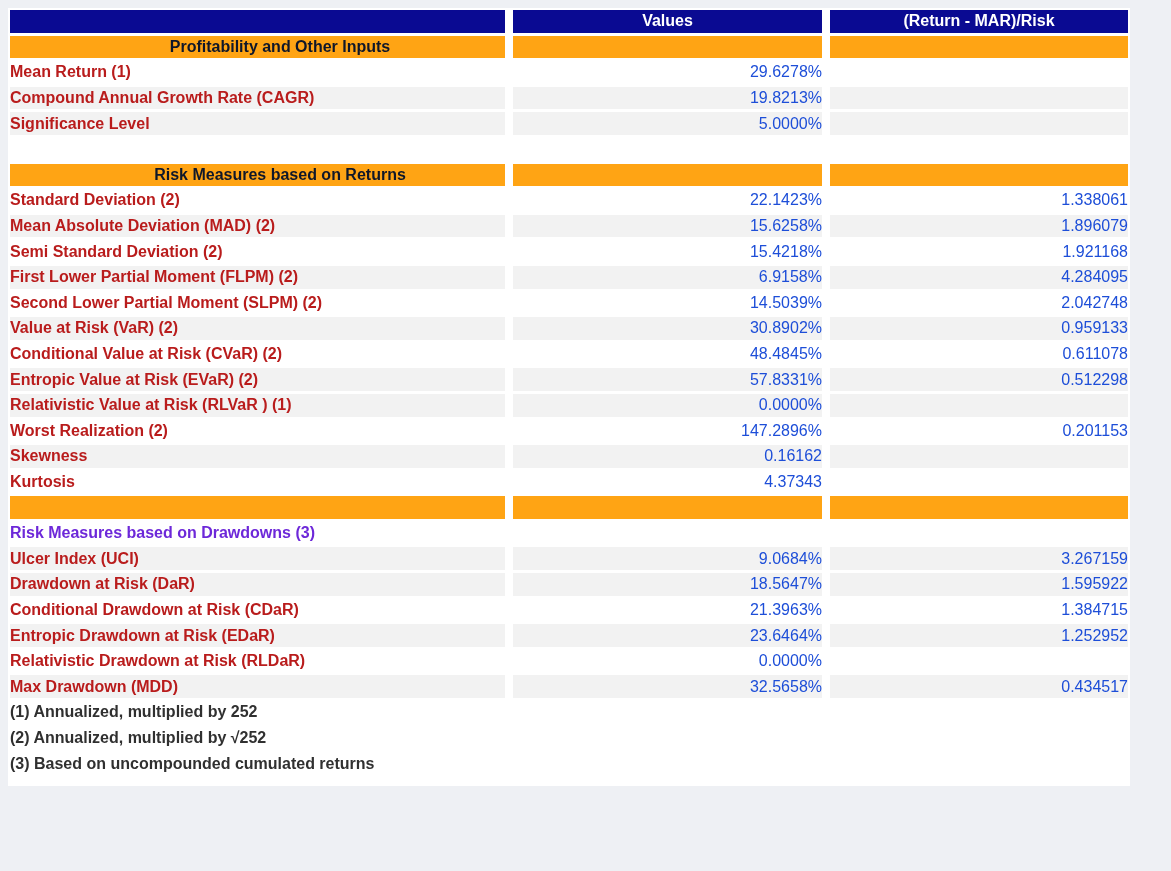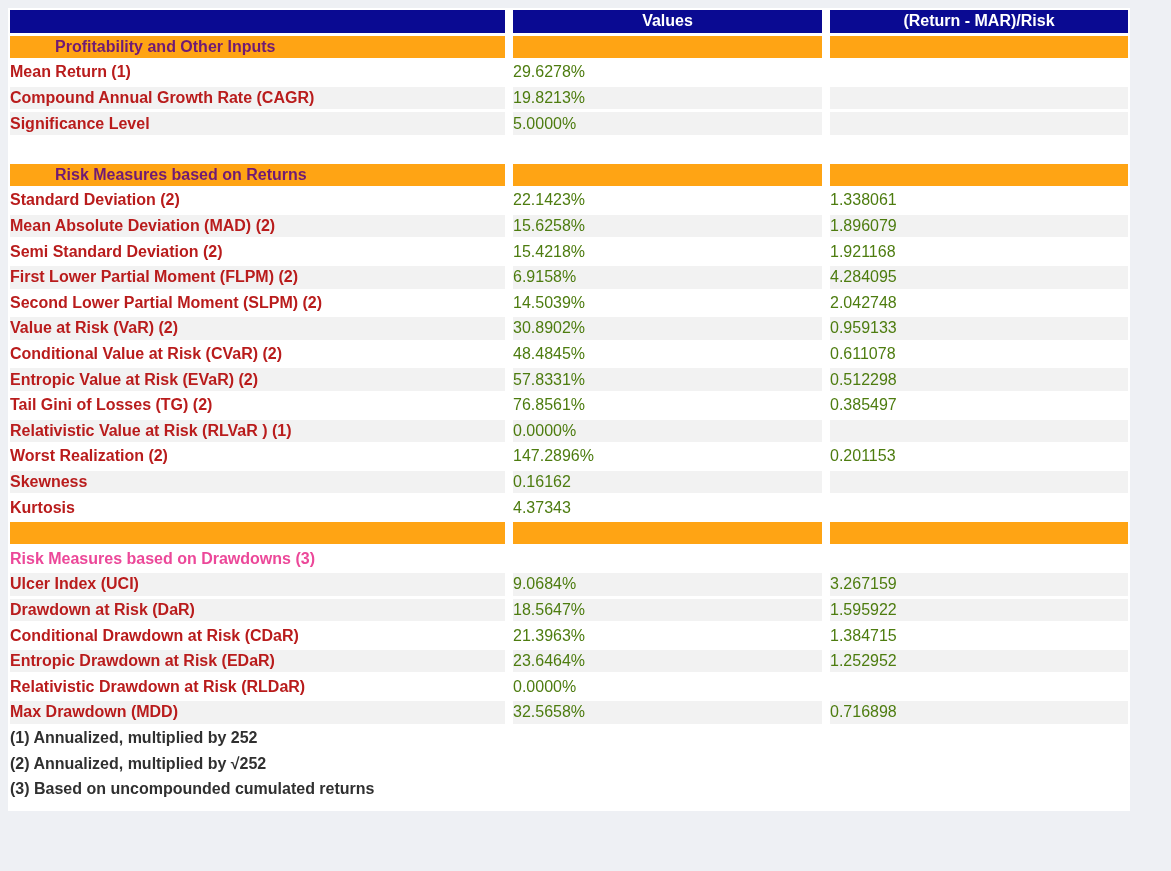--- a/index.html
+++ b/index.html
@@ -46,45 +46,45 @@
     background: #0a0a92;
     color: #ffffff;
     font-weight: bold;
     text-align: center;
   }
   table.risk th.c-label { text-align: left; }
 
   
   td.section { background: #ffa414; }
   td.section.c-label {
-    color: #701a75;
-    font-weight: bold;
-    text-align: left;
+    color: #0f172a;
+    font-weight: bold;
+    text-align: center;
     padding-left: 45px;
   }
 
   
   td.c-label {
     text-align: left;
     padding-left: 45px;
     font-weight: bold;
     color: #b91c1c;
   }
   td.c-val, td.c-ratio {
-    text-align: left;
+    text-align: right;
     font-weight: normal;
-    color: #4d7c0f;
+    color: #1d4ed8;
   }
   tr.stripe td { background: #f2f2f2; }
   tr.plain td { background: #ffffff; }
 
   
   td.title-label {
     font-weight: bold;
-    color: #ec4899;
+    color: #6d28d9;
   }
 
   
   td.footnote {
     font-size: 13.5px;
     font-weight: bold;
     color: #303030;
     padding-left: 45px;
     background: #ffffff;
     text-align: left;
@@ -171,25 +171,20 @@
         <tr class="plain">
           <td class="c-label gapr">Conditional Value at Risk (CVaR) (2)</td>
           <td class="c-val gapr">48.4845%</td>
           <td class="c-ratio">0.611078</td>
         </tr>
         <tr class="stripe">
           <td class="c-label gapr">Entropic Value at Risk (EVaR) (2)</td>
           <td class="c-val gapr">57.8331%</td>
           <td class="c-ratio">0.512298</td>
         </tr>
-        <tr class="plain">
-          <td class="c-label gapr">Tail Gini of Losses (TG) (2)</td>
-          <td class="c-val gapr">76.8561%</td>
-          <td class="c-ratio">0.385497</td>
-        </tr>
         <tr class="stripe">
           <td class="c-label gapr">Relativistic Value at Risk (RLVaR ) (1)</td>
           <td class="c-val gapr">0.0000%</td>
           <td class="c-ratio"></td>
         </tr>
         <tr class="plain">
           <td class="c-label gapr">Worst Realization (2)</td>
           <td class="c-val gapr">147.2896%</td>
           <td class="c-ratio">0.201153</td>
         </tr>
@@ -234,21 +229,21 @@
           <td class="c-ratio">1.252952</td>
         </tr>
         <tr class="plain">
           <td class="c-label gapr">Relativistic Drawdown at Risk (RLDaR)</td>
           <td class="c-val gapr">0.0000%</td>
           <td class="c-ratio"></td>
         </tr>
         <tr class="stripe">
           <td class="c-label gapr">Max Drawdown (MDD)</td>
           <td class="c-val gapr">32.5658%</td>
-          <td class="c-ratio">0.716898</td>
+          <td class="c-ratio">0.434517</td>
         </tr>
         <tr>
           <td colspan="3" class="footnote">(1) Annualized, multiplied by 252</td>
         </tr>
         <tr>
           <td colspan="3" class="footnote">(2) Annualized, multiplied by √252</td>
         </tr>
         <tr>
           <td colspan="3" class="footnote">(3) Based on uncompounded cumulated returns</td>
         </tr>

